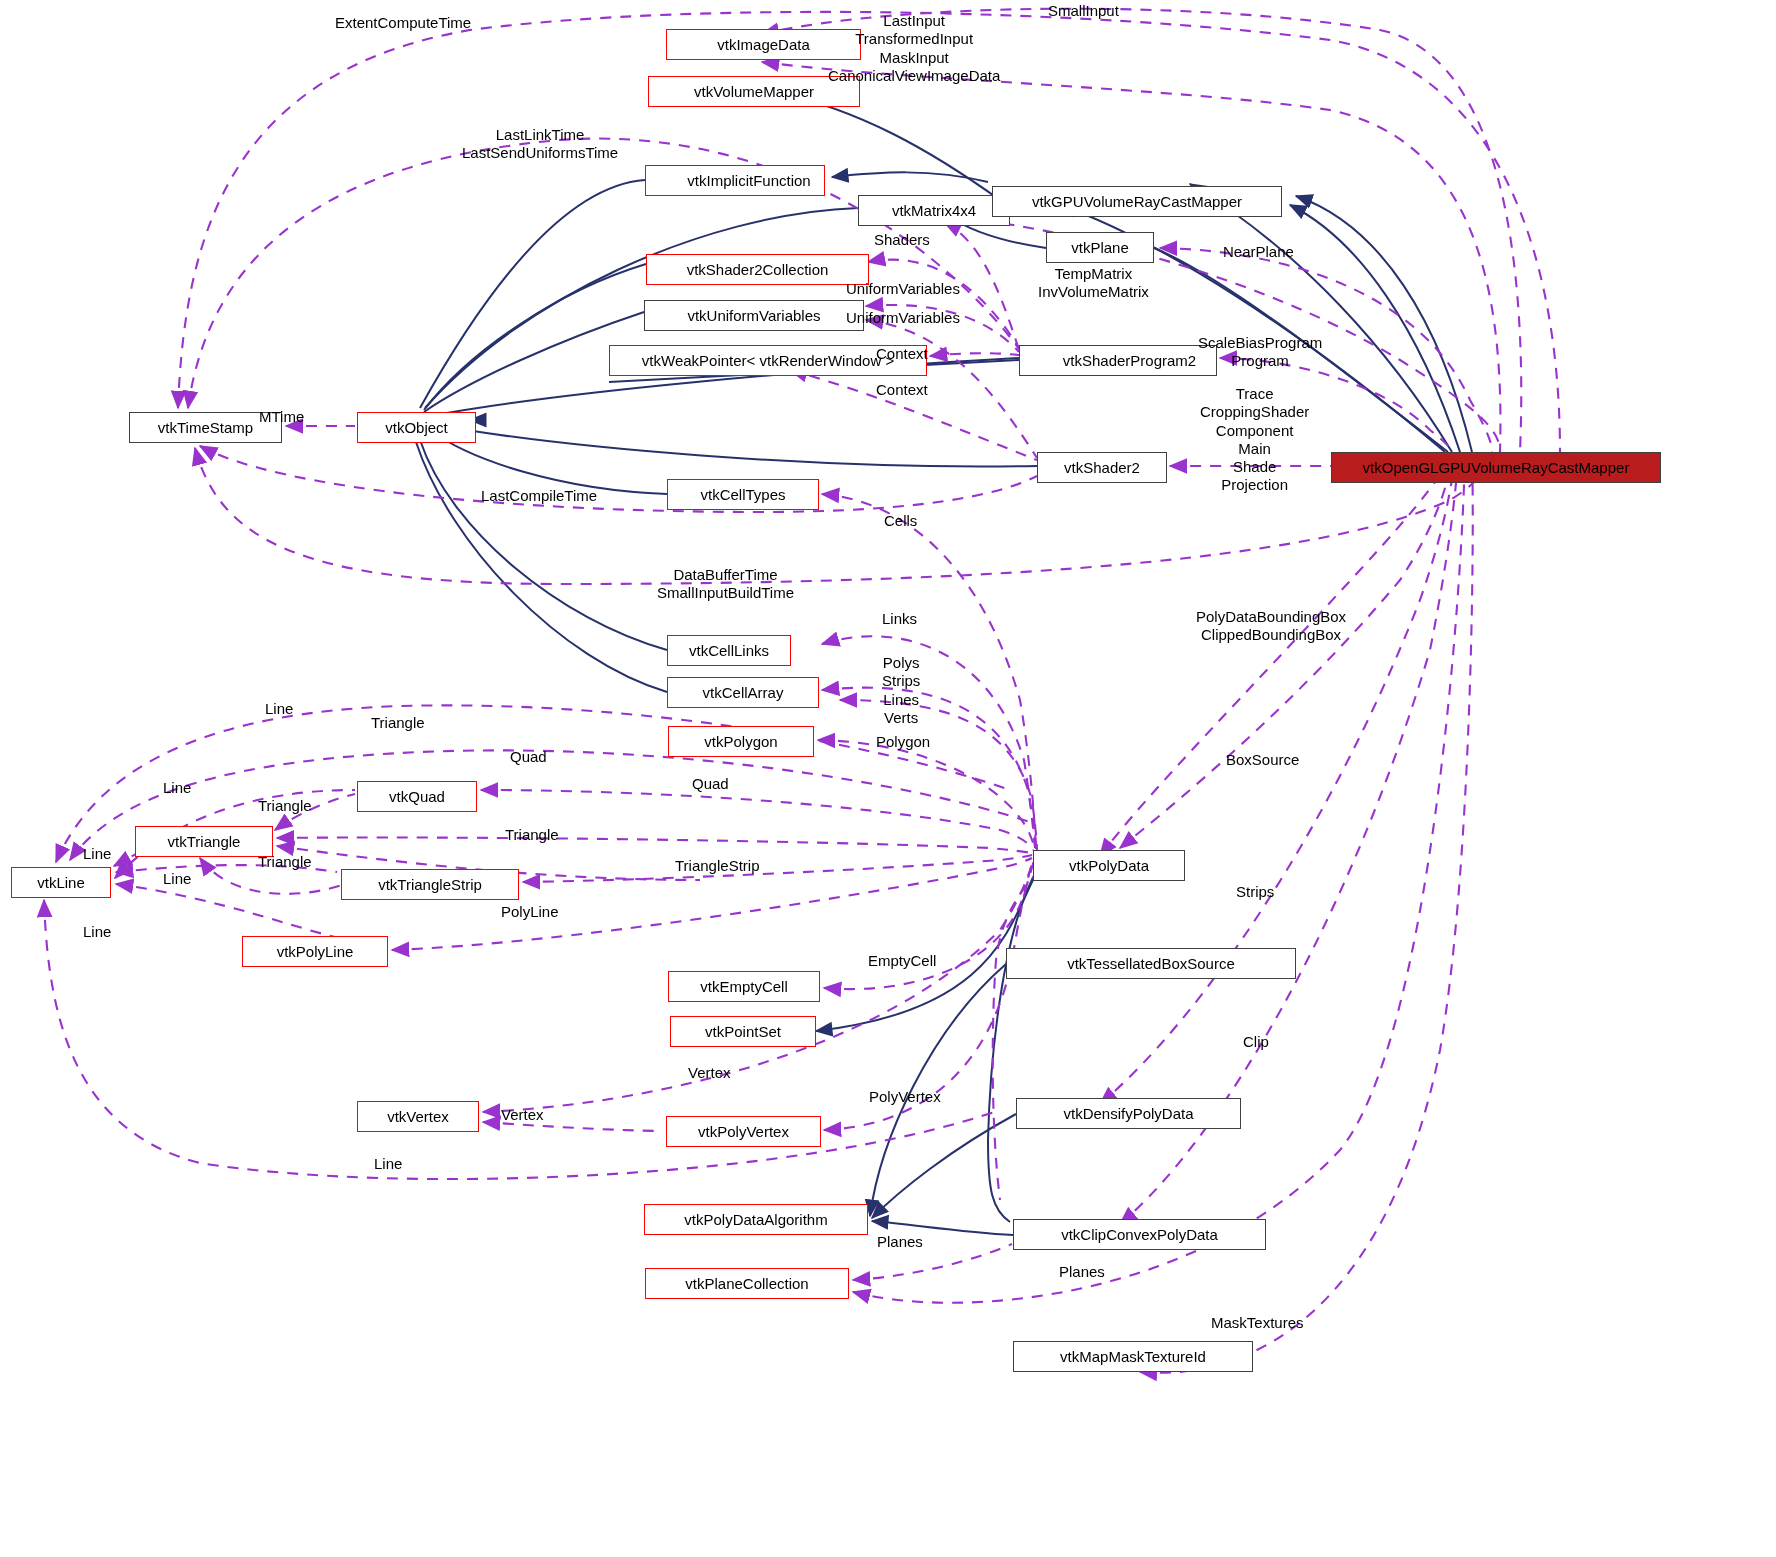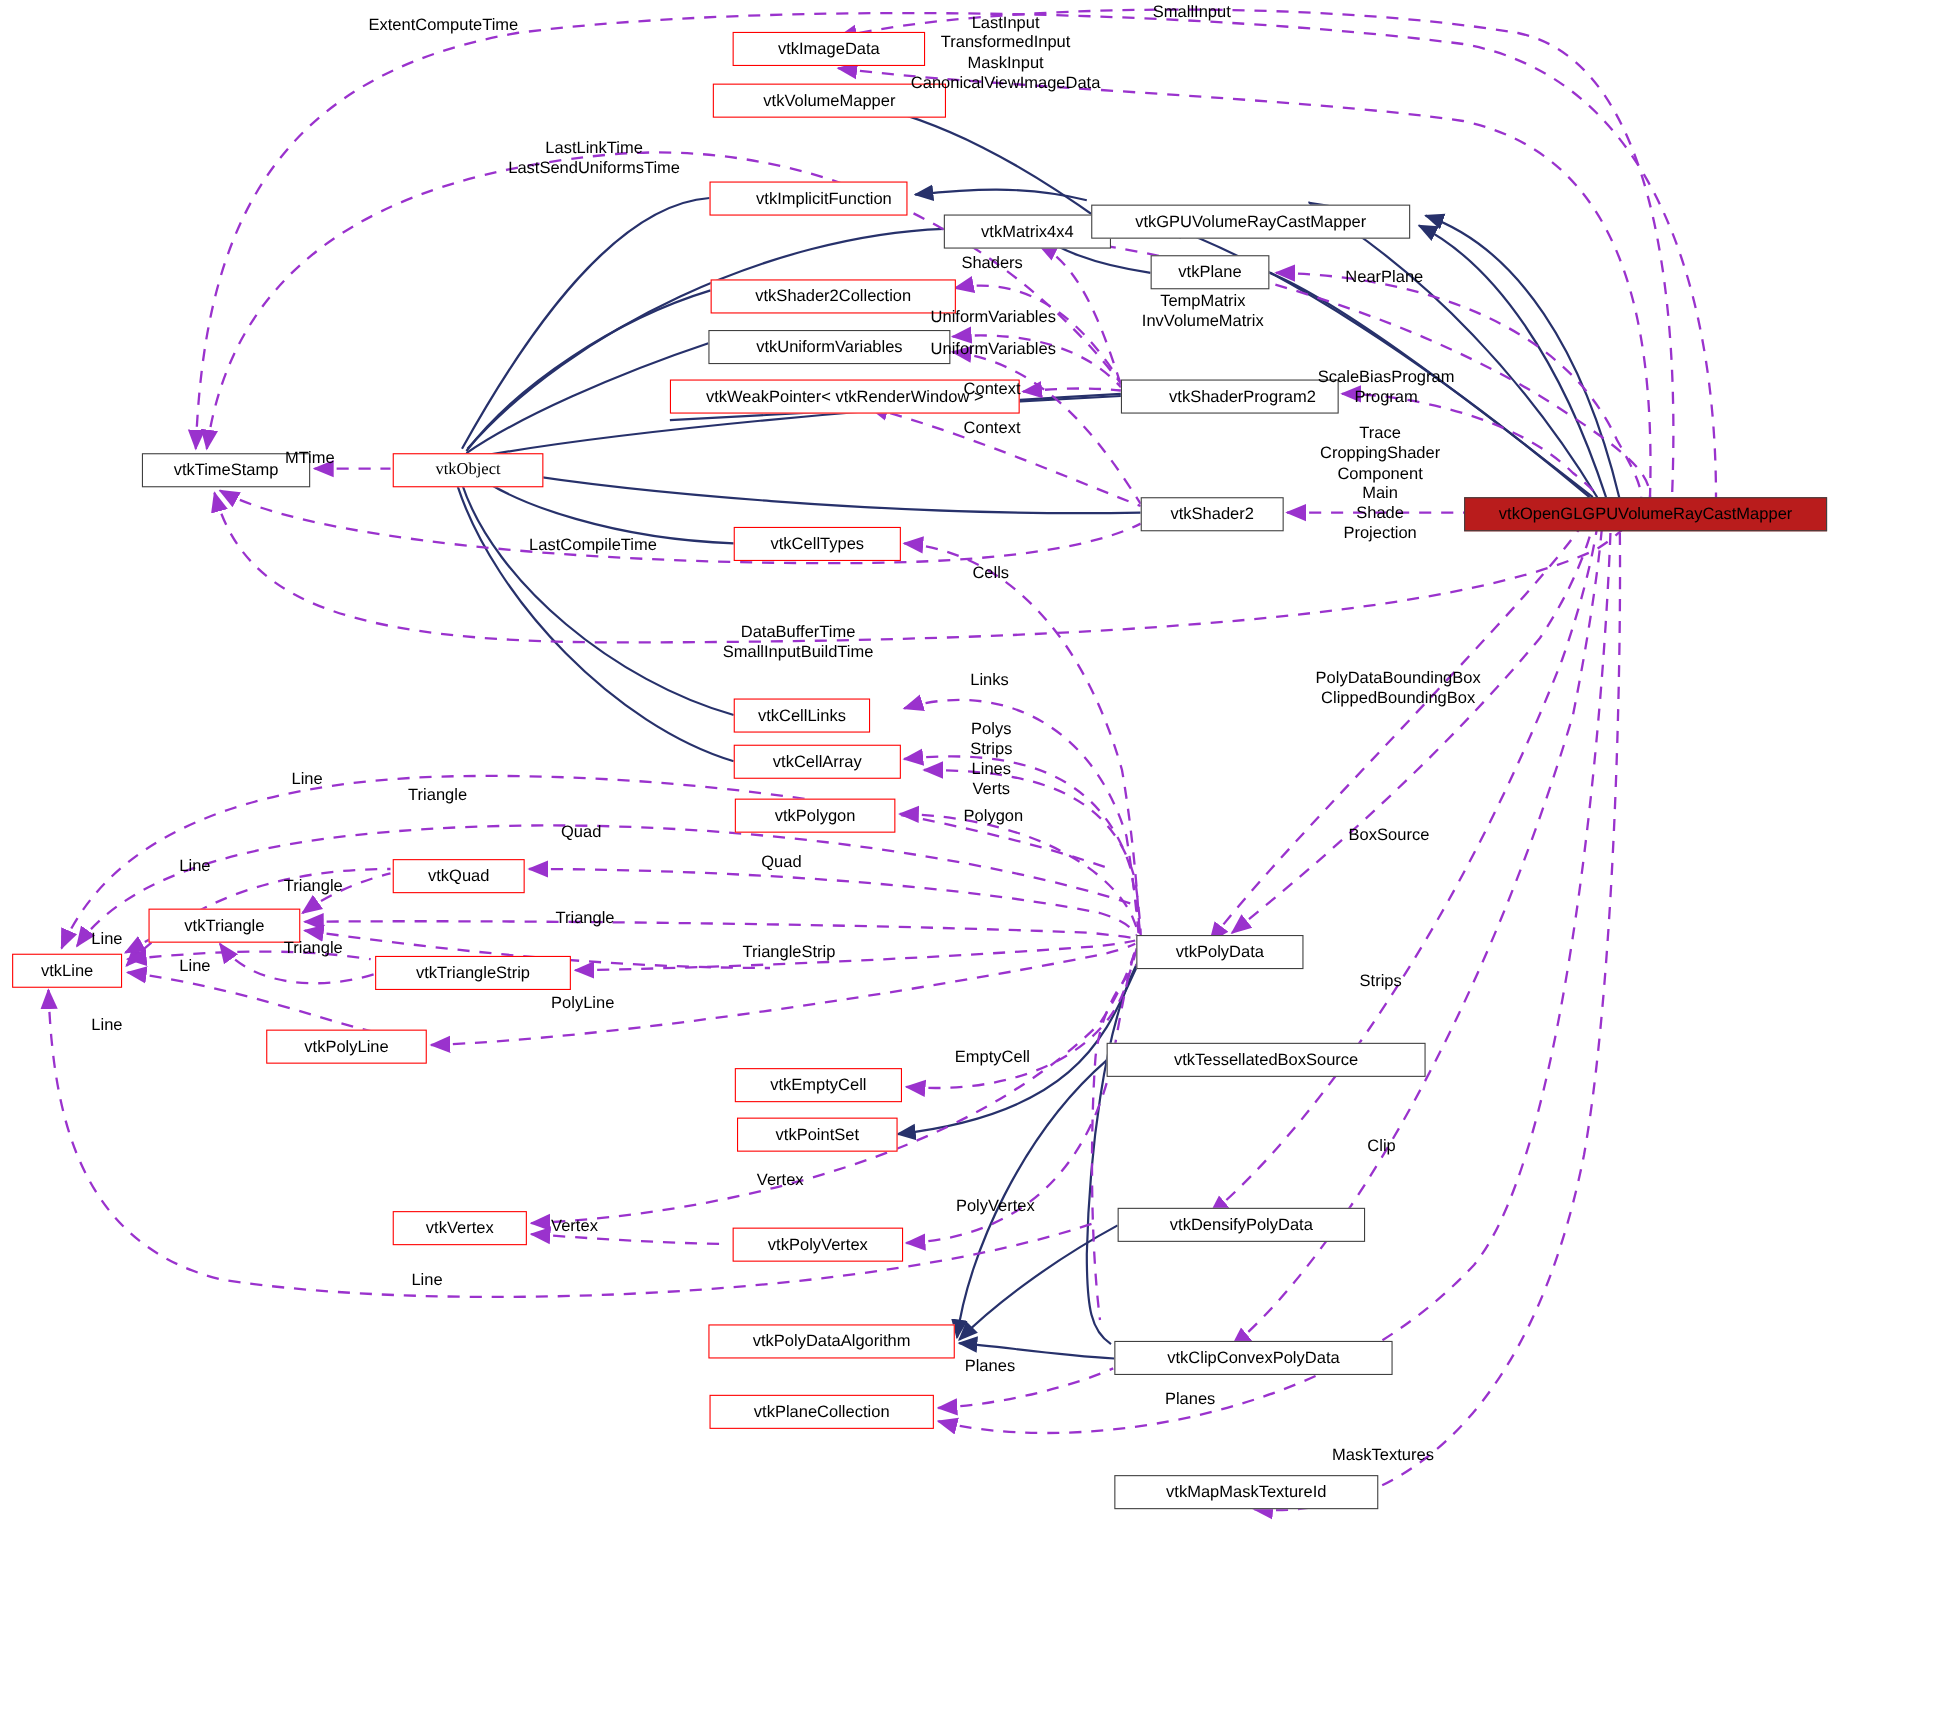--- a/index.html
+++ b/index.html
@@ -157,32 +157,32 @@
 
       <path class="edge-assoc" d="M853,1292 C960,1320 1200,1300 1340,1150 C1430,1040 1462,600 1465,452" marker-start="url(#ah-assoc)"></path>
 
       <path class="edge-assoc" d="M1140,1372 C1260,1382 1390,1300 1440,1050 C1470,880 1475,560 1472,452" marker-start="url(#ah-assoc)"></path>
 
       <path class="edge-assoc" d="M1040,870 C1010,900 1000,930 996,960 C992,1010 990,1120 1000,1200"></path>
     </g>
   </svg>
 
   <div id="nodes-layer">
-      <div class="node red" style="left: 666px; top: 29px; width: 175px; height: 31px;">vtkImageData</div>
+      <div class="node red" style="left: 666px; top: 29px; width: 195px; height: 31px;">vtkImageData</div>
       <div class="node red" style="left: 648px; top: 76px; width: 212px; height: 31px;">vtkVolumeMapper</div>
       <div class="node red" style="left: 645px; top: 165px; width: 180px; height: 31px; padding-left: 28px;">vtkImplicitFunction</div>
       <div class="node black" style="left: 858px; top: 195px; width: 152px; height: 31px;">vtkMatrix4x4</div>
       <div class="node black" style="left: 992px; top: 186px; width: 290px; height: 31px;">vtkGPUVolumeRayCastMapper</div>
       <div class="node black" style="left: 1046px; top: 232px; width: 108px; height: 31px;">vtkPlane</div>
       <div class="node red" style="left: 646px; top: 254px; width: 223px; height: 31px;">vtkShader2Collection</div>
       <div class="node black" style="left: 644px; top: 300px; width: 220px; height: 31px;">vtkUniformVariables</div>
       <div class="node red" style="left: 609px; top: 345px; width: 318px; height: 31px;">vtkWeakPointer&lt; vtkRenderWindow &gt;</div>
       <div class="node black" style="left: 1019px; top: 345px; width: 198px; height: 31px; padding-left: 23px;">vtkShaderProgram2</div>
       <div class="node black" style="left: 129px; top: 412px; width: 153px; height: 31px;">vtkTimeStamp</div>
-      <div class="node red" style="left: 357px; top: 412px; width: 137px; height: 31px; font-family: Liberation Serif, serif;">vtkObject</div>
+      <div class="node red" style="left: 357px; top: 412px; width: 119px; height: 31px;">vtkObject</div>
       <div class="node black" style="left: 1037px; top: 452px; width: 130px; height: 31px;">vtkShader2</div>
       <div class="node center" style="left: 1331px; top: 452px; width: 330px; height: 31px;">vtkOpenGLGPUVolumeRayCastMapper</div>
       <div class="node red" style="left: 667px; top: 479px; width: 152px; height: 31px;">vtkCellTypes</div>
       <div class="node red" style="left: 667px; top: 635px; width: 124px; height: 31px;">vtkCellLinks</div>
       <div class="node red" style="left: 667px; top: 677px; width: 152px; height: 31px;">vtkCellArray</div>
       <div class="node red" style="left: 668px; top: 726px; width: 146px; height: 31px;">vtkPolygon</div>
       <div class="node red" style="left: 357px; top: 781px; width: 120px; height: 31px;">vtkQuad</div>
       <div class="node red" style="left: 135px; top: 826px; width: 138px; height: 31px;">vtkTriangle</div>
       <div class="node black" style="left: 1033px; top: 850px; width: 152px; height: 31px;">vtkPolyData</div>
       <div class="node red" style="left: 11px; top: 867px; width: 100px; height: 31px;">vtkLine</div>

